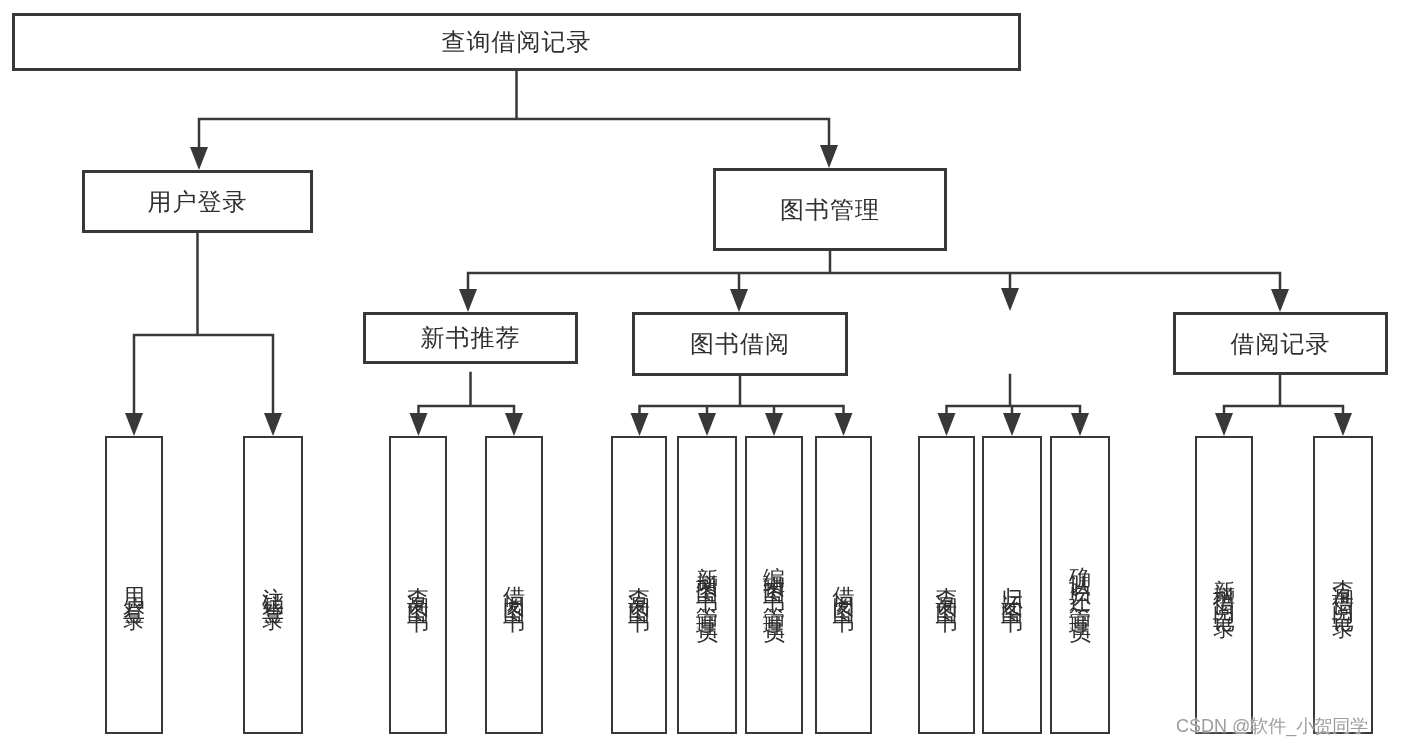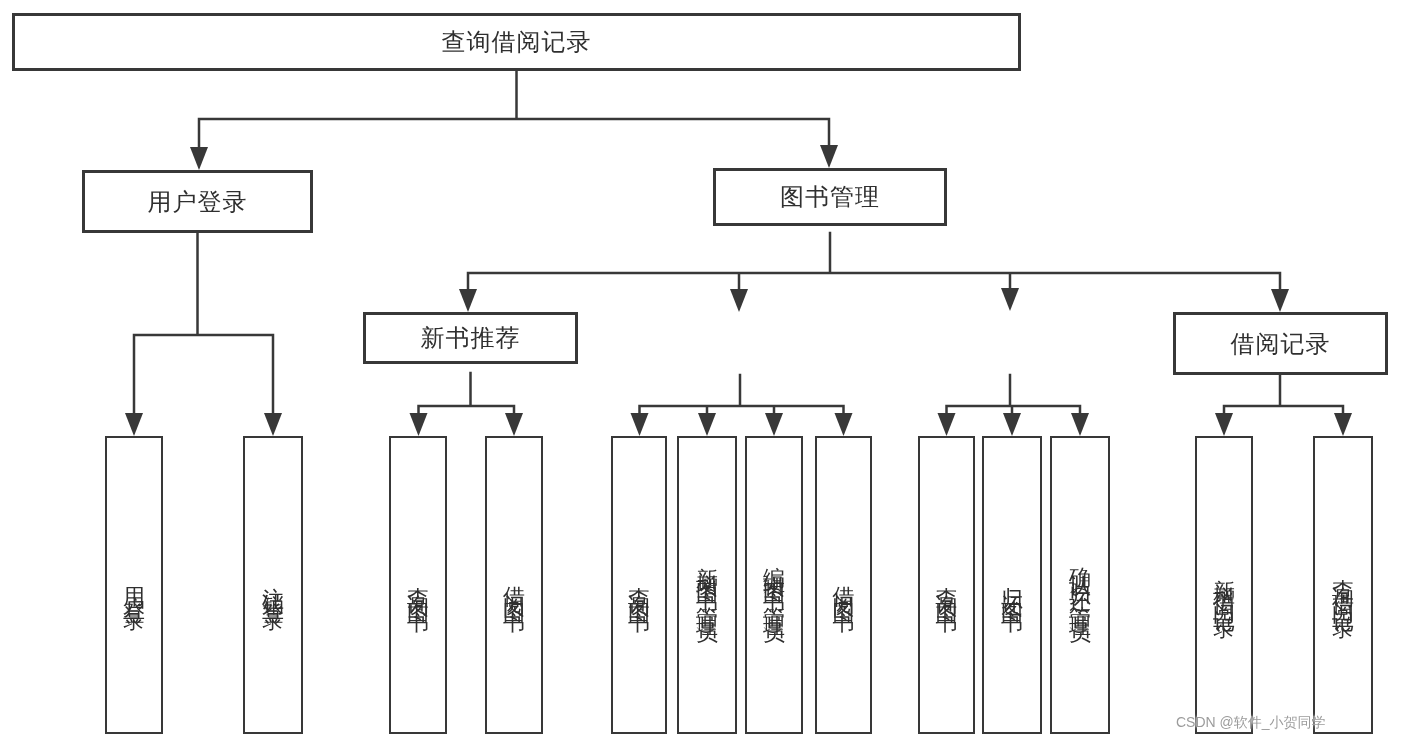--- a/index.html
+++ b/index.html
@@ -48,21 +48,21 @@
     fill:none;
     stroke-linecap:square;
   }
   #connectors polygon{
     fill:#383838;
     stroke:none;
   }
   .watermark{
     position:absolute;
     left:1176px;top:714px;
-    font-size:14px;
+    font-size:18px;
     color:#9c9c9c;
     white-space:nowrap;
     z-index:3;
     text-shadow:0 0 2px #ffffff, 0 0 4px #ffffff;
   }
 </style>
 </head>
 <body>
 
 <div id="canvas">
@@ -110,26 +110,29 @@
     </g>
   </svg>
 
   <div class="box h" style="left:12px;top:13px;width:1009px;height:58px">
     <span>查询借阅记录</span>
   </div>
 
   <div class="box h" style="left:82px;top:170px;width:231px;height:63px">
     <span>用户登录</span>
   </div>
-  <div class="box h" style="left:713px;top:168px;width:234px;height:58px">
+  <div class="box h" style="left:713px;top:168px;width:234px;height:83px">
     <span>图书管理</span>
   </div>
 
   <div class="box h" style="left:363px;top:312px;width:215px;height:52px">
     <span>新书推荐</span>
+  </div>
+  <div class="box h" style="left:632px;top:312px;width:216px;height:64px">
+    <span>图书借阅</span>
   </div>
   <div class="box h" style="left:1173px;top:312px;width:215px;height:63px">
     <span>借阅记录</span>
   </div>
 
   <div class="box v" style="left:105px;top:436px;width:58px;height:298px">
     <span class="vt">用户登录</span>
   </div>
   <div class="box v" style="left:243px;top:436px;width:60px;height:298px">
     <span class="vt">注销登录</span>

